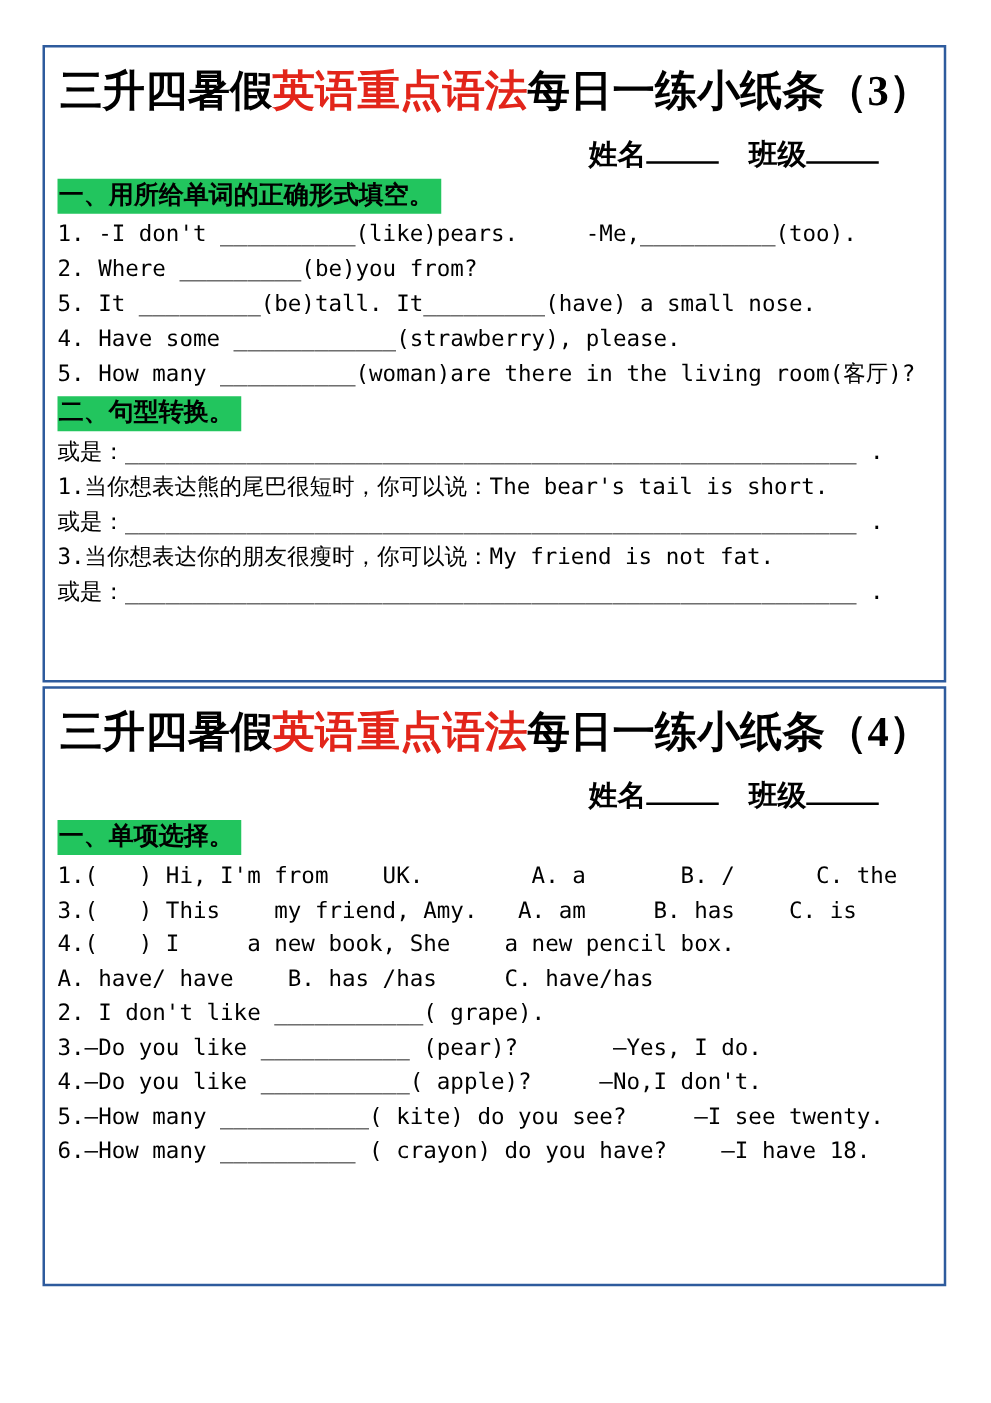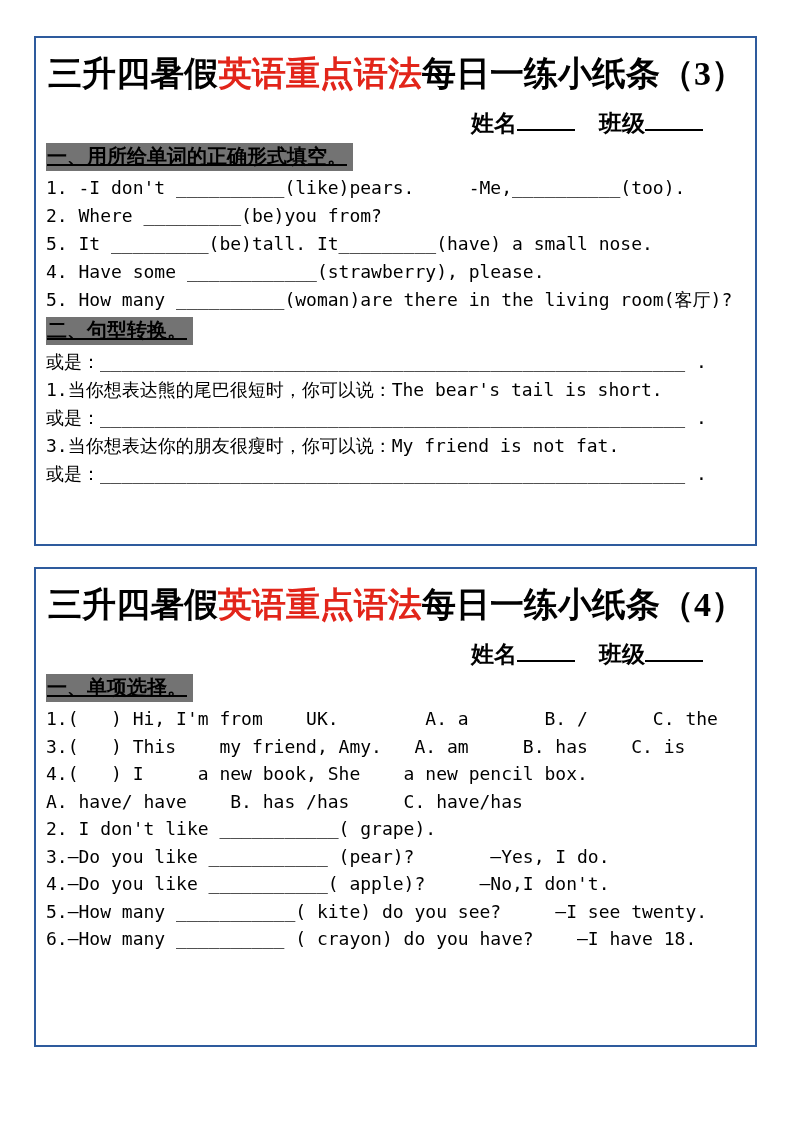--- a/index.html
+++ b/index.html
@@ -5,42 +5,41 @@
   html,body{margin:0;padding:0;}
   body{
     width:793px;height:1122px;background:#ffffff;position:relative;
     font-family:"Liberation Sans","DejaVu Sans",sans-serif;color:#000;
   }
   .card{
     position:absolute;left:34px;width:723px;background:#fff;
     border:2px solid #2e5b9d;box-sizing:border-box;padding:6px 10px 0 10px;
   }
   .card-1{top:36px;height:510px;}
-  .card-2{top:567px;height:480px;}
+  .card-2{top:549px;height:480px;}
   .title{
     text-align:right;font-size:34px;font-weight:bold;line-height:48px;
     margin-top:6px;white-space:nowrap;
     font-family:"Liberation Serif","DejaVu Serif",serif;
   }
   .title .red{color:#e2251a;}
   .name-line{
     text-align:right;padding-right:40px;margin-top:8px;margin-bottom:4px;
     font-size:23px;font-weight:bold;line-height:30px;
     font-family:"Liberation Serif","DejaVu Serif",serif;
   }
   .name-line .u{
     display:inline-block;width:58px;height:1em;
     border-bottom:2.5px solid #000;margin-right:2px;
   }
   .name-line .lbl2{margin-left:22px;}
   .sec-header{margin:3px 0 3px 0;line-height:26px;}
   .sec-header span{
-    display:inline-block;background:#737373;font-weight:bold;font-size:20px;
+    display:inline-block;background:#22c55e;font-weight:bold;font-size:20px;
     padding:0 6px 2px 1px;
-    text-decoration:underline;
   }
   .q{
     font-family:"DejaVu Sans Mono","Liberation Mono",monospace;
     font-size:18px;line-height:28px;white-space:pre-wrap;
     letter-spacing:0;
   }
   .card-2 .q{line-height:27.5px;}
 </style>
 </head>
 <body>

